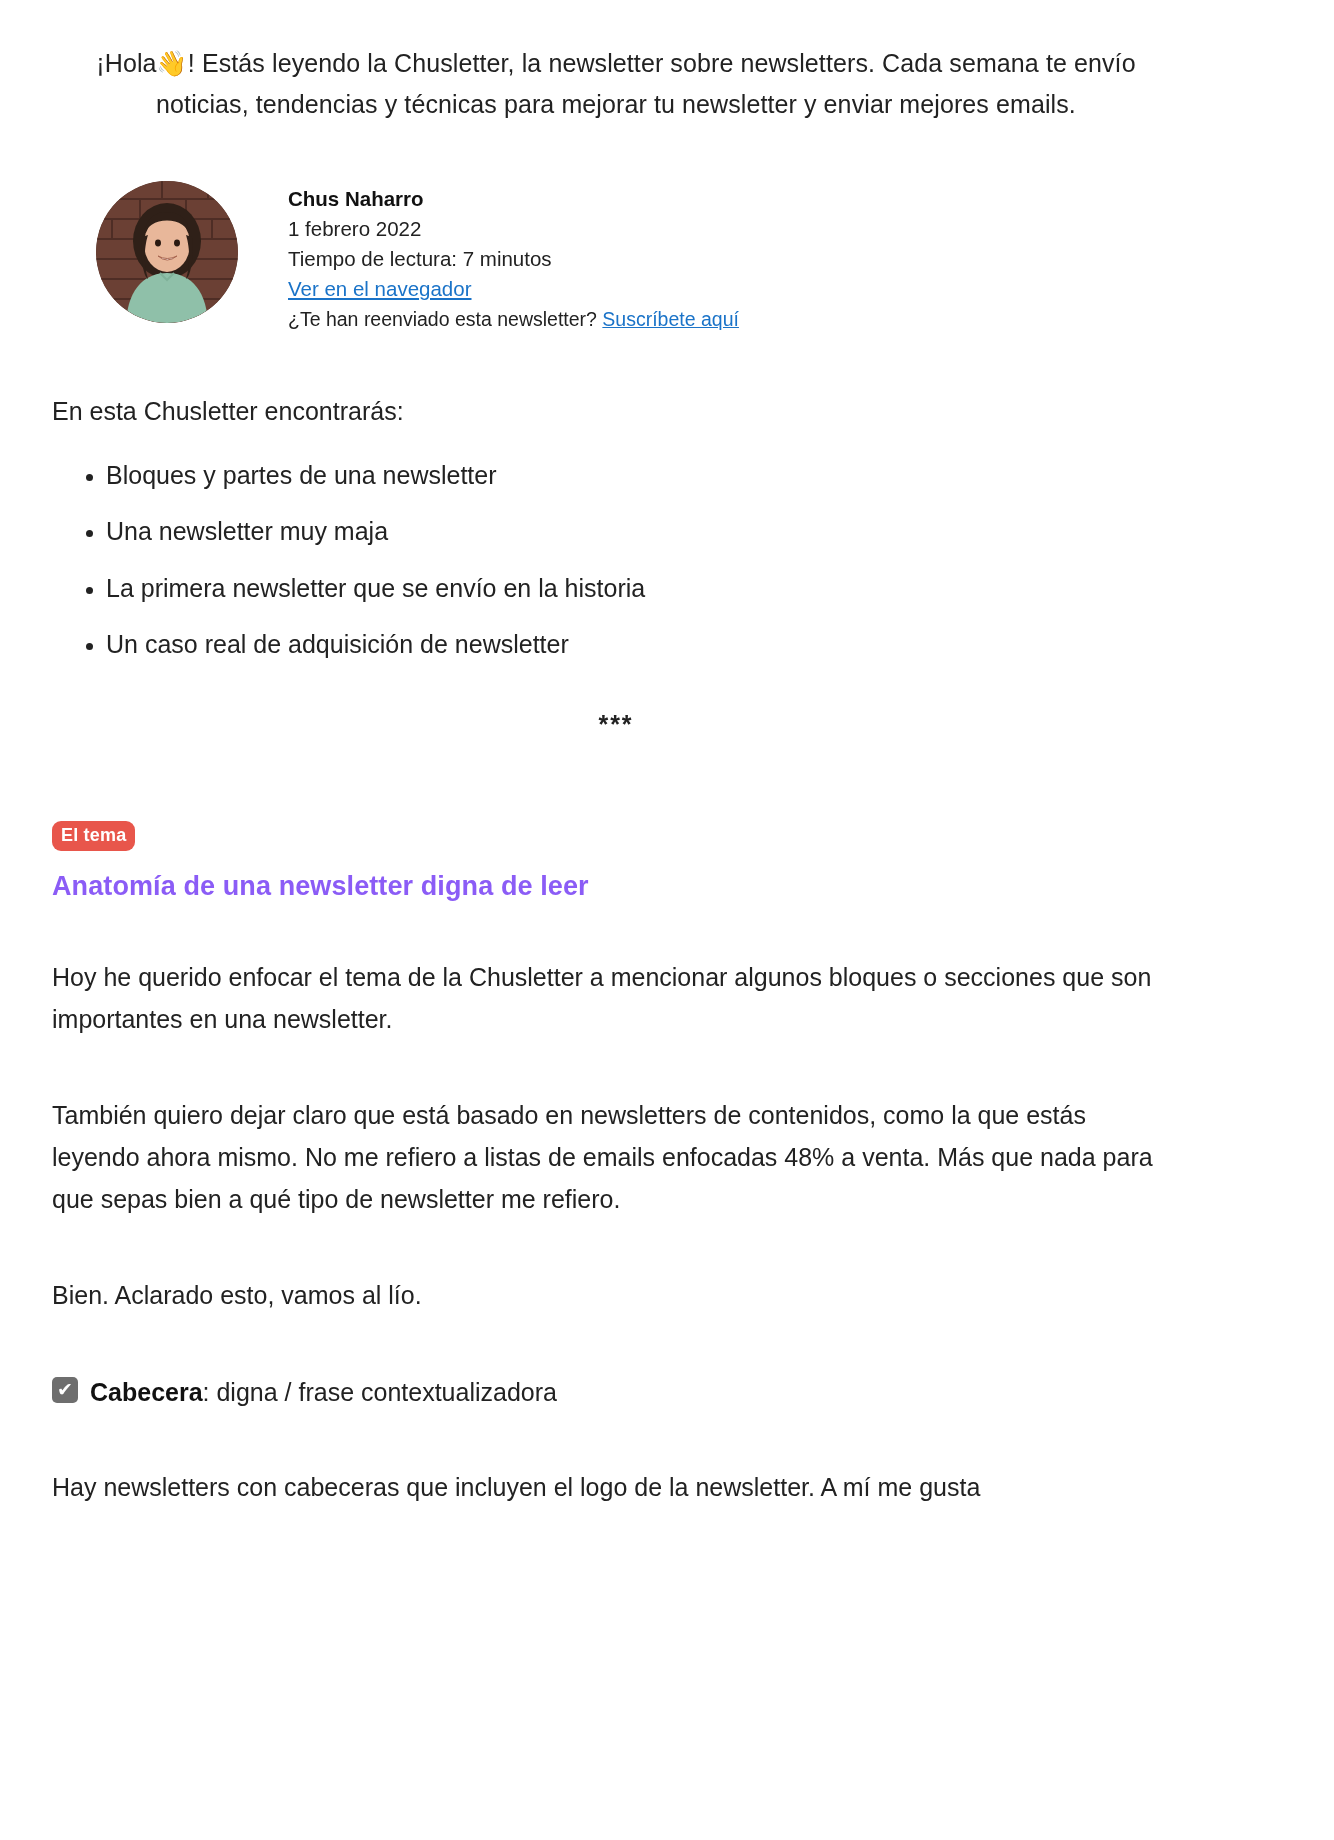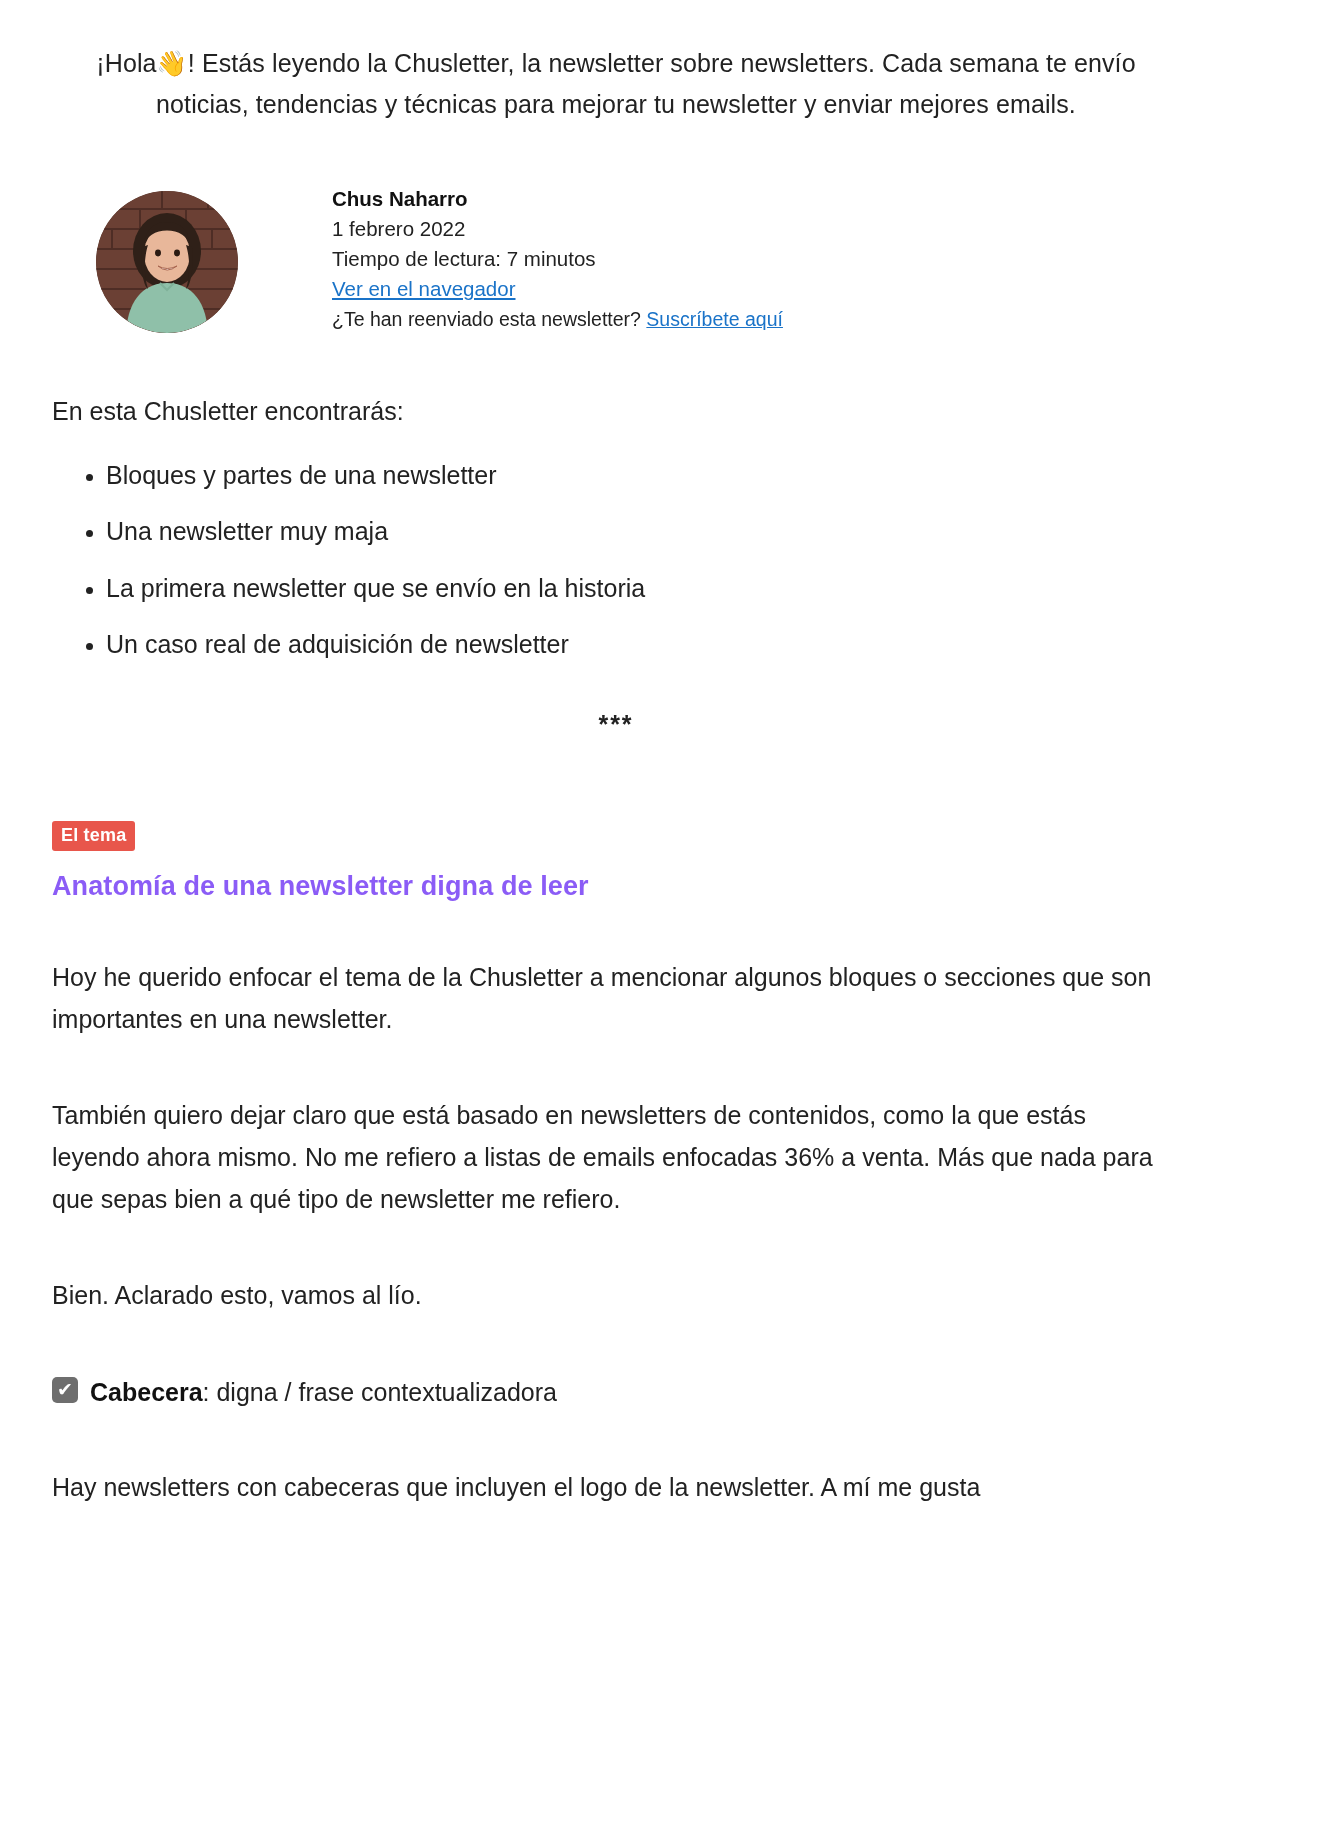--- a/index.html
+++ b/index.html
@@ -28,24 +28,23 @@
     line-height: 1.62;
     color: #222222;
     padding-top: 18px;
     letter-spacing: 0.1px;
   }
   .intro .wave { font-size: 25px; }
 
   
   .author-block {
     display: flex;
-    align-items: flex-end;
+    align-items: center;
     margin-top: 46px;
     padding-left: 44px;
-    gap: 44px;
   }
   .avatar {
     width: 142px;
     height: 142px;
     border-radius: 50%;
     flex: 0 0 142px;
     overflow: hidden;
     position: relative;
     background: #5a3a30;
   }
@@ -100,21 +99,21 @@
     font-weight: bold;
   }
 
   .tag {
     display: inline-block;
     background: #e8564b;
     color: #ffffff;
     font-size: 18px;
     font-weight: bold;
     padding: 4px 9px 5px 9px;
-    border-radius: 3px;
+    border-radius: 9px;
     margin-top: 82px;
     letter-spacing: 0.2px;
   }
   h2.section-title {
     font-size: 27px;
     font-weight: bold;
     color: #8b5cf6;
     margin: 20px 0 0 0;
     letter-spacing: 0.1px;
   }
@@ -214,21 +213,21 @@
     <li>La primera newsletter que se envío en la historia</li>
     <li>Un caso real de adquisición de newsletter</li>
   </ul>
 
   <div class="separator">***</div>
 
   <div><span class="tag">El tema</span></div>
   <h2 class="section-title">Anatomía de una newsletter digna de leer</h2>
 
   <p class="body-text">Hoy he querido enfocar el tema de la Chusletter a mencionar algunos bloques o secciones que son importantes en una newsletter.</p>
-  <p class="body-text">También quiero dejar claro que está basado en newsletters de contenidos, como la que estás leyendo ahora mismo. No me refiero a listas de emails enfocadas 36% a venta. Más que nada para que sepas bien a qué tipo de newsletter me refiero.</p>
+  <p class="body-text">También quiero dejar claro que está basado en newsletters de contenidos, como la que estás leyendo ahora mismo. No me refiero a listas de emails enfocadas 48% a venta. Más que nada para que sepas bien a qué tipo de newsletter me refiero.</p>
   <p class="body-text">Bien. Aclarado esto, vamos al lío.</p>
 
   <div class="check-line">
     <span class="check-box">✔</span>
     <span><b>Cabecera</b><span>: digna / frase contextualizadora</span></span>
   </div>
 
   <p class="body-text">Hay newsletters con cabeceras que incluyen el logo de la newsletter. A mí me gusta</p>
 
 </div>

